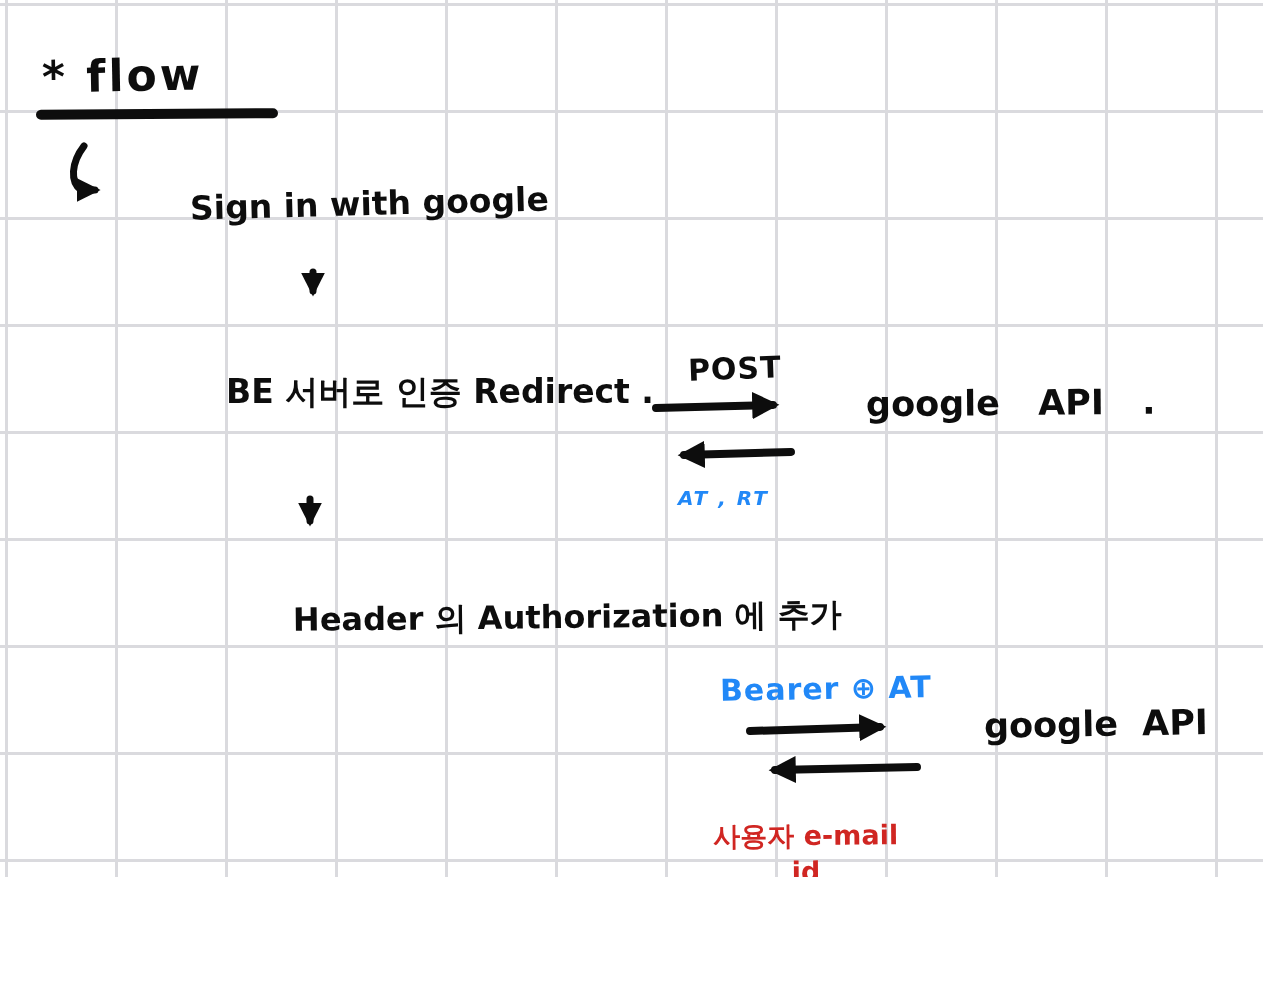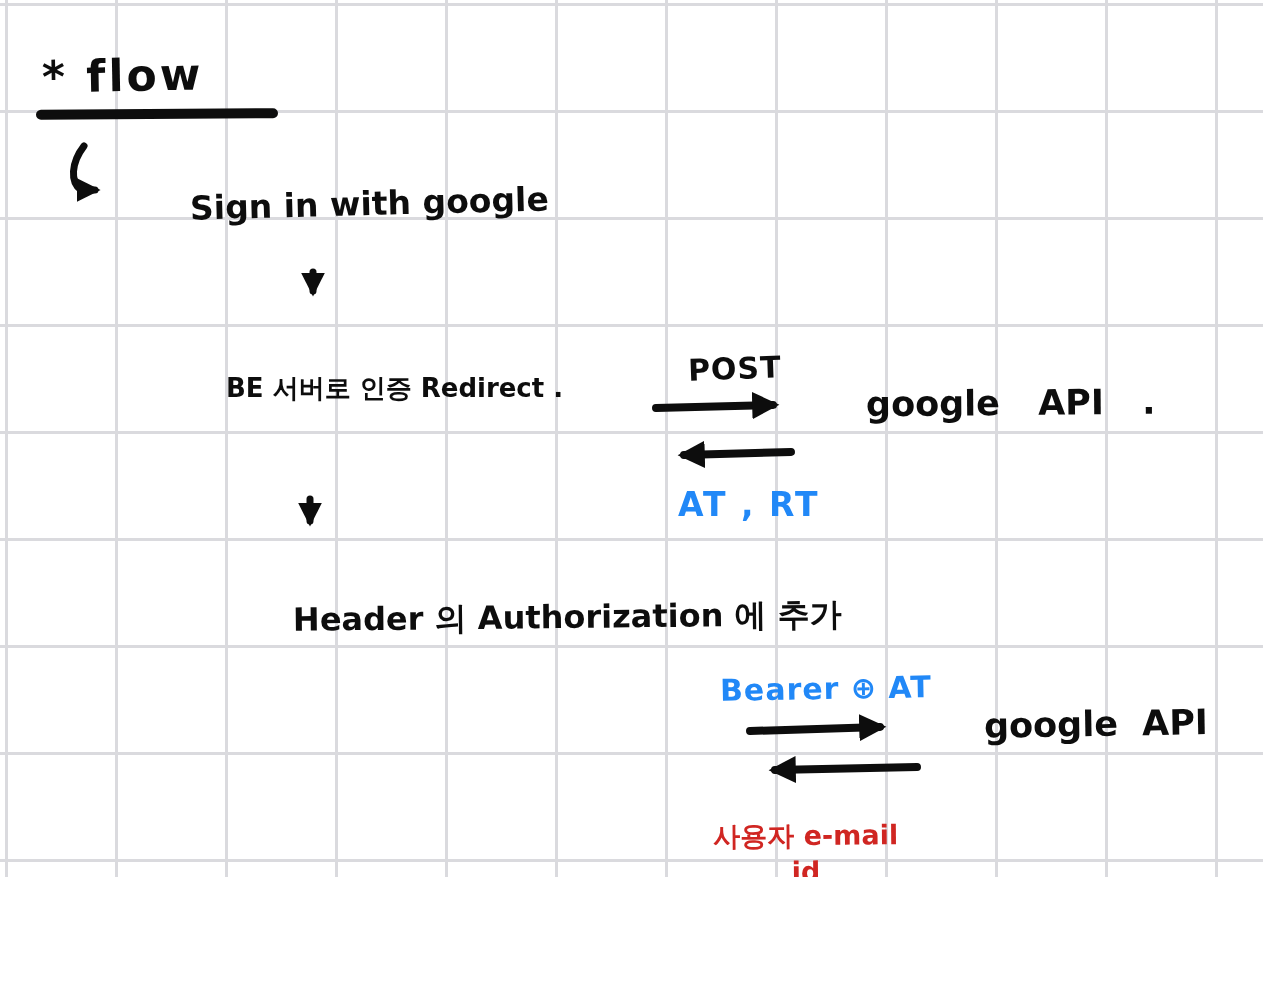--- a/index.html
+++ b/index.html
@@ -47,29 +47,30 @@
   }
   .title-underline {
     position: absolute;
     left: 36px; top: 109px;
     width: 242px; height: 10px;
     background: var(--ink);
     border-radius: 5px;
     transform: rotate(-0.4deg);
   }
   .step-signin   { left: 190px; top: 186px; font-size: 33px; transform: rotate(-1.5deg); }
-  .step-redirect { left: 226px; top: 374px; font-size: 26px; }
+  .step-redirect { left: 226px; top: 374px; font-size: 33px; }
   .step-header   { left: 293px; top: 600px; font-size: 32px; transform: rotate(-0.6deg); }
   .req1-label { left: 688px; top: 352px; font-size: 30px; letter-spacing: 1px; transform: rotate(-2deg); }
   .server1    { left: 866px; top: 384px; font-size: 35px; word-spacing: 26px; transform: rotate(-0.5deg); }
   .resp1-label {
     left: 678px; top: 487px;
-    font-size: 33px;
+    font-size: 20px;
     color: var(--blue);
     letter-spacing: 2px;
+    font-style: italic;
   }
   .req2-label {
     left: 720px; top: 672px;
     font-size: 30px;
     color: var(--blue);
     letter-spacing: 1px;
     transform: rotate(-1deg);
   }
   .server2 { left: 984px; top: 705px; font-size: 35px; word-spacing: 12px; transform: rotate(-1deg); }
   .resp2-block {

